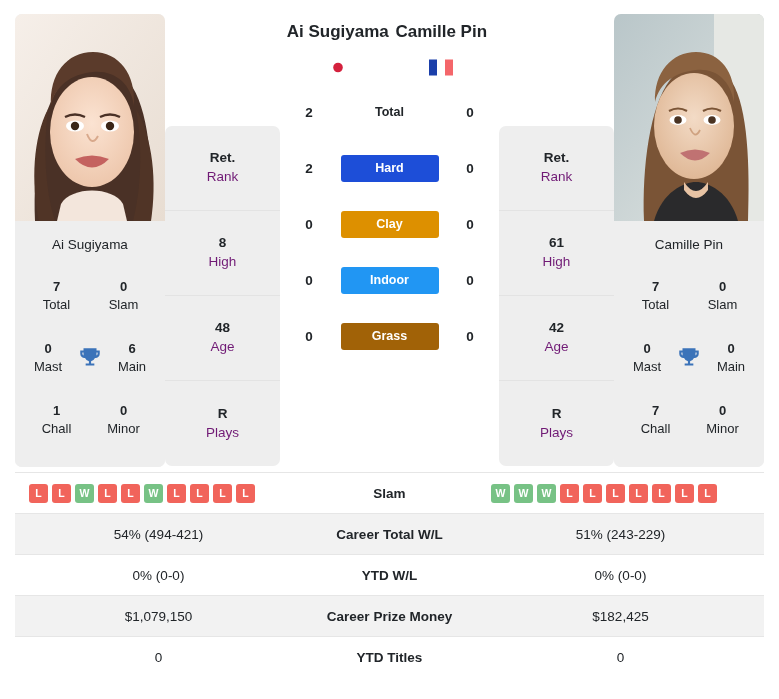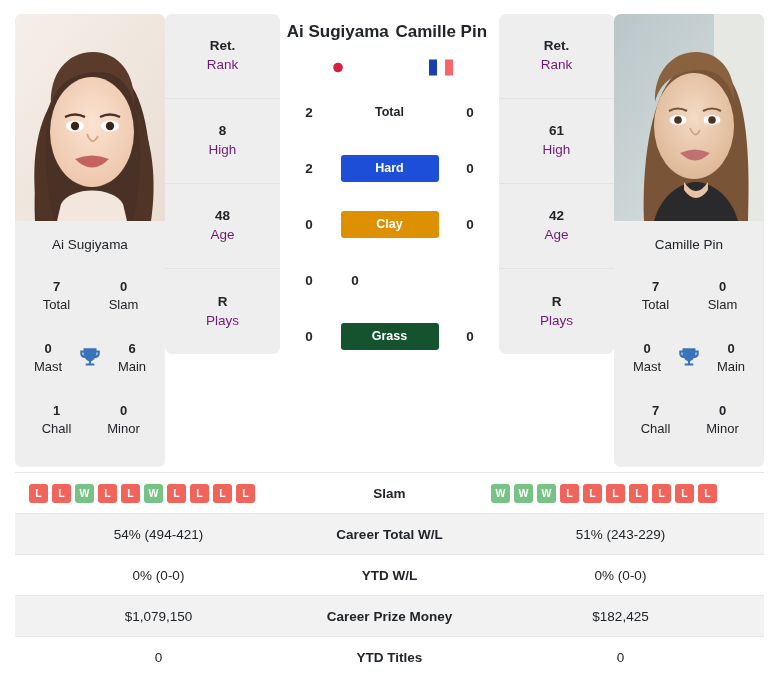--- a/index.html
+++ b/index.html
@@ -84,20 +84,21 @@
     flex: 0 0 34px;
     display: flex;
     align-items: center;
     justify-content: center;
   }
 
   
   .statcol {
     width: 115px;
     flex: 0 0 115px;
+    margin-top: 112px;
     background: #eeeeee;
     border-radius: 7px;
     overflow: hidden;
   }
   .statcol-cell {
     height: 85px;
     display: flex;
     flex-direction: column;
     align-items: center;
     justify-content: center;
@@ -367,27 +368,30 @@
         <div class="h2h-row">
           <div class="h2h-score">0</div>
           <div class="h2h-mid">
             <div class="surface-badge" id="badge-clay" style="background: rgb(221, 144, 0);">Clay</div>
           </div>
           <div class="h2h-score">0</div>
         </div>
 
         <div class="h2h-row">
           <div class="h2h-score">0</div>
+          <div class="h2h-mid">
+            <div class="surface-badge" id="badge-indoor" style="background: rgb(33, 150, 243);">Indoor</div>
+          </div>
           <div class="h2h-score">0</div>
         </div>
 
         <div class="h2h-row">
           <div class="h2h-score">0</div>
           <div class="h2h-mid">
-            <div class="surface-badge" id="badge-grass" style="background: #14532d;">Grass</div>
+            <div class="surface-badge" id="badge-grass" style="background: #a16207;">Grass</div>
           </div>
           <div class="h2h-score">0</div>
         </div>
       </div>
     </div>
 
     <div class="statcol">
       <div class="statcol-cell">
         <span class="statcol-val">Ret.</span>
         <span class="statcol-lbl">Rank</span>

